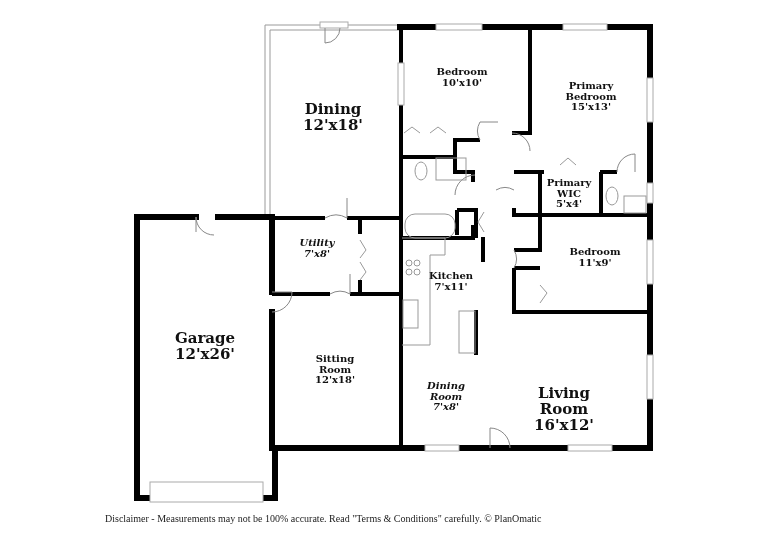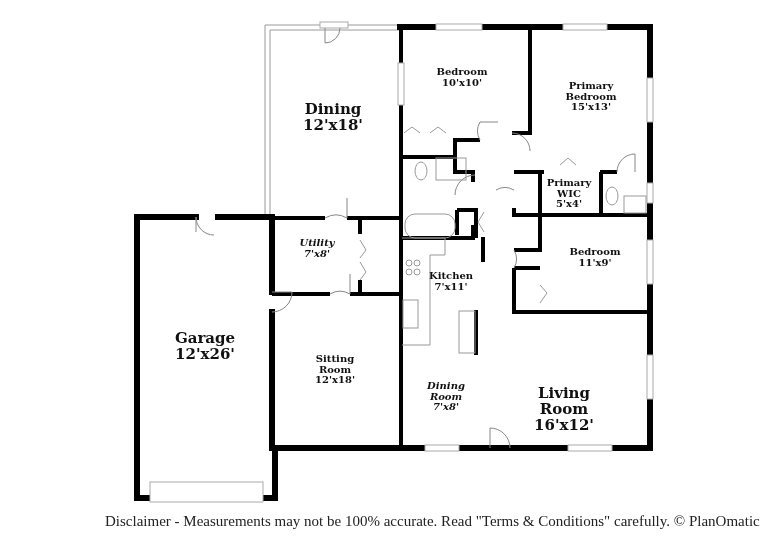--- a/index.html
+++ b/index.html
@@ -15,21 +15,21 @@
     white-space: nowrap;
     transform: translateX(-50%);
   }
   .room-label .nm, .room-label .dim { display: block; }
   .lg { font-size: 15px; }
   .md { font-size: 10px; }
   .sm { font-size: 10px; }
   .disclaimer {
     position: absolute; left: 105px; top: 513px; width: 560px;
     font-family: "Liberation Serif", "DejaVu Serif", serif;
-    font-size: 15px; color: #222; white-space: nowrap;
+    font-size: 10px; color: #222; white-space: nowrap;
   }
 </style>
 </head>
 <body>
 
 <svg class="plan" viewBox="0 0 760 553" xmlns="http://www.w3.org/2000/svg">
 
   <g fill="none" stroke="#9a9a9a" stroke-width="1">
     <path d="M265 25 L265 215 M270 30 L270 215"></path>
     <path d="M265 25 L400 25 M270 30 L400 30"></path>

